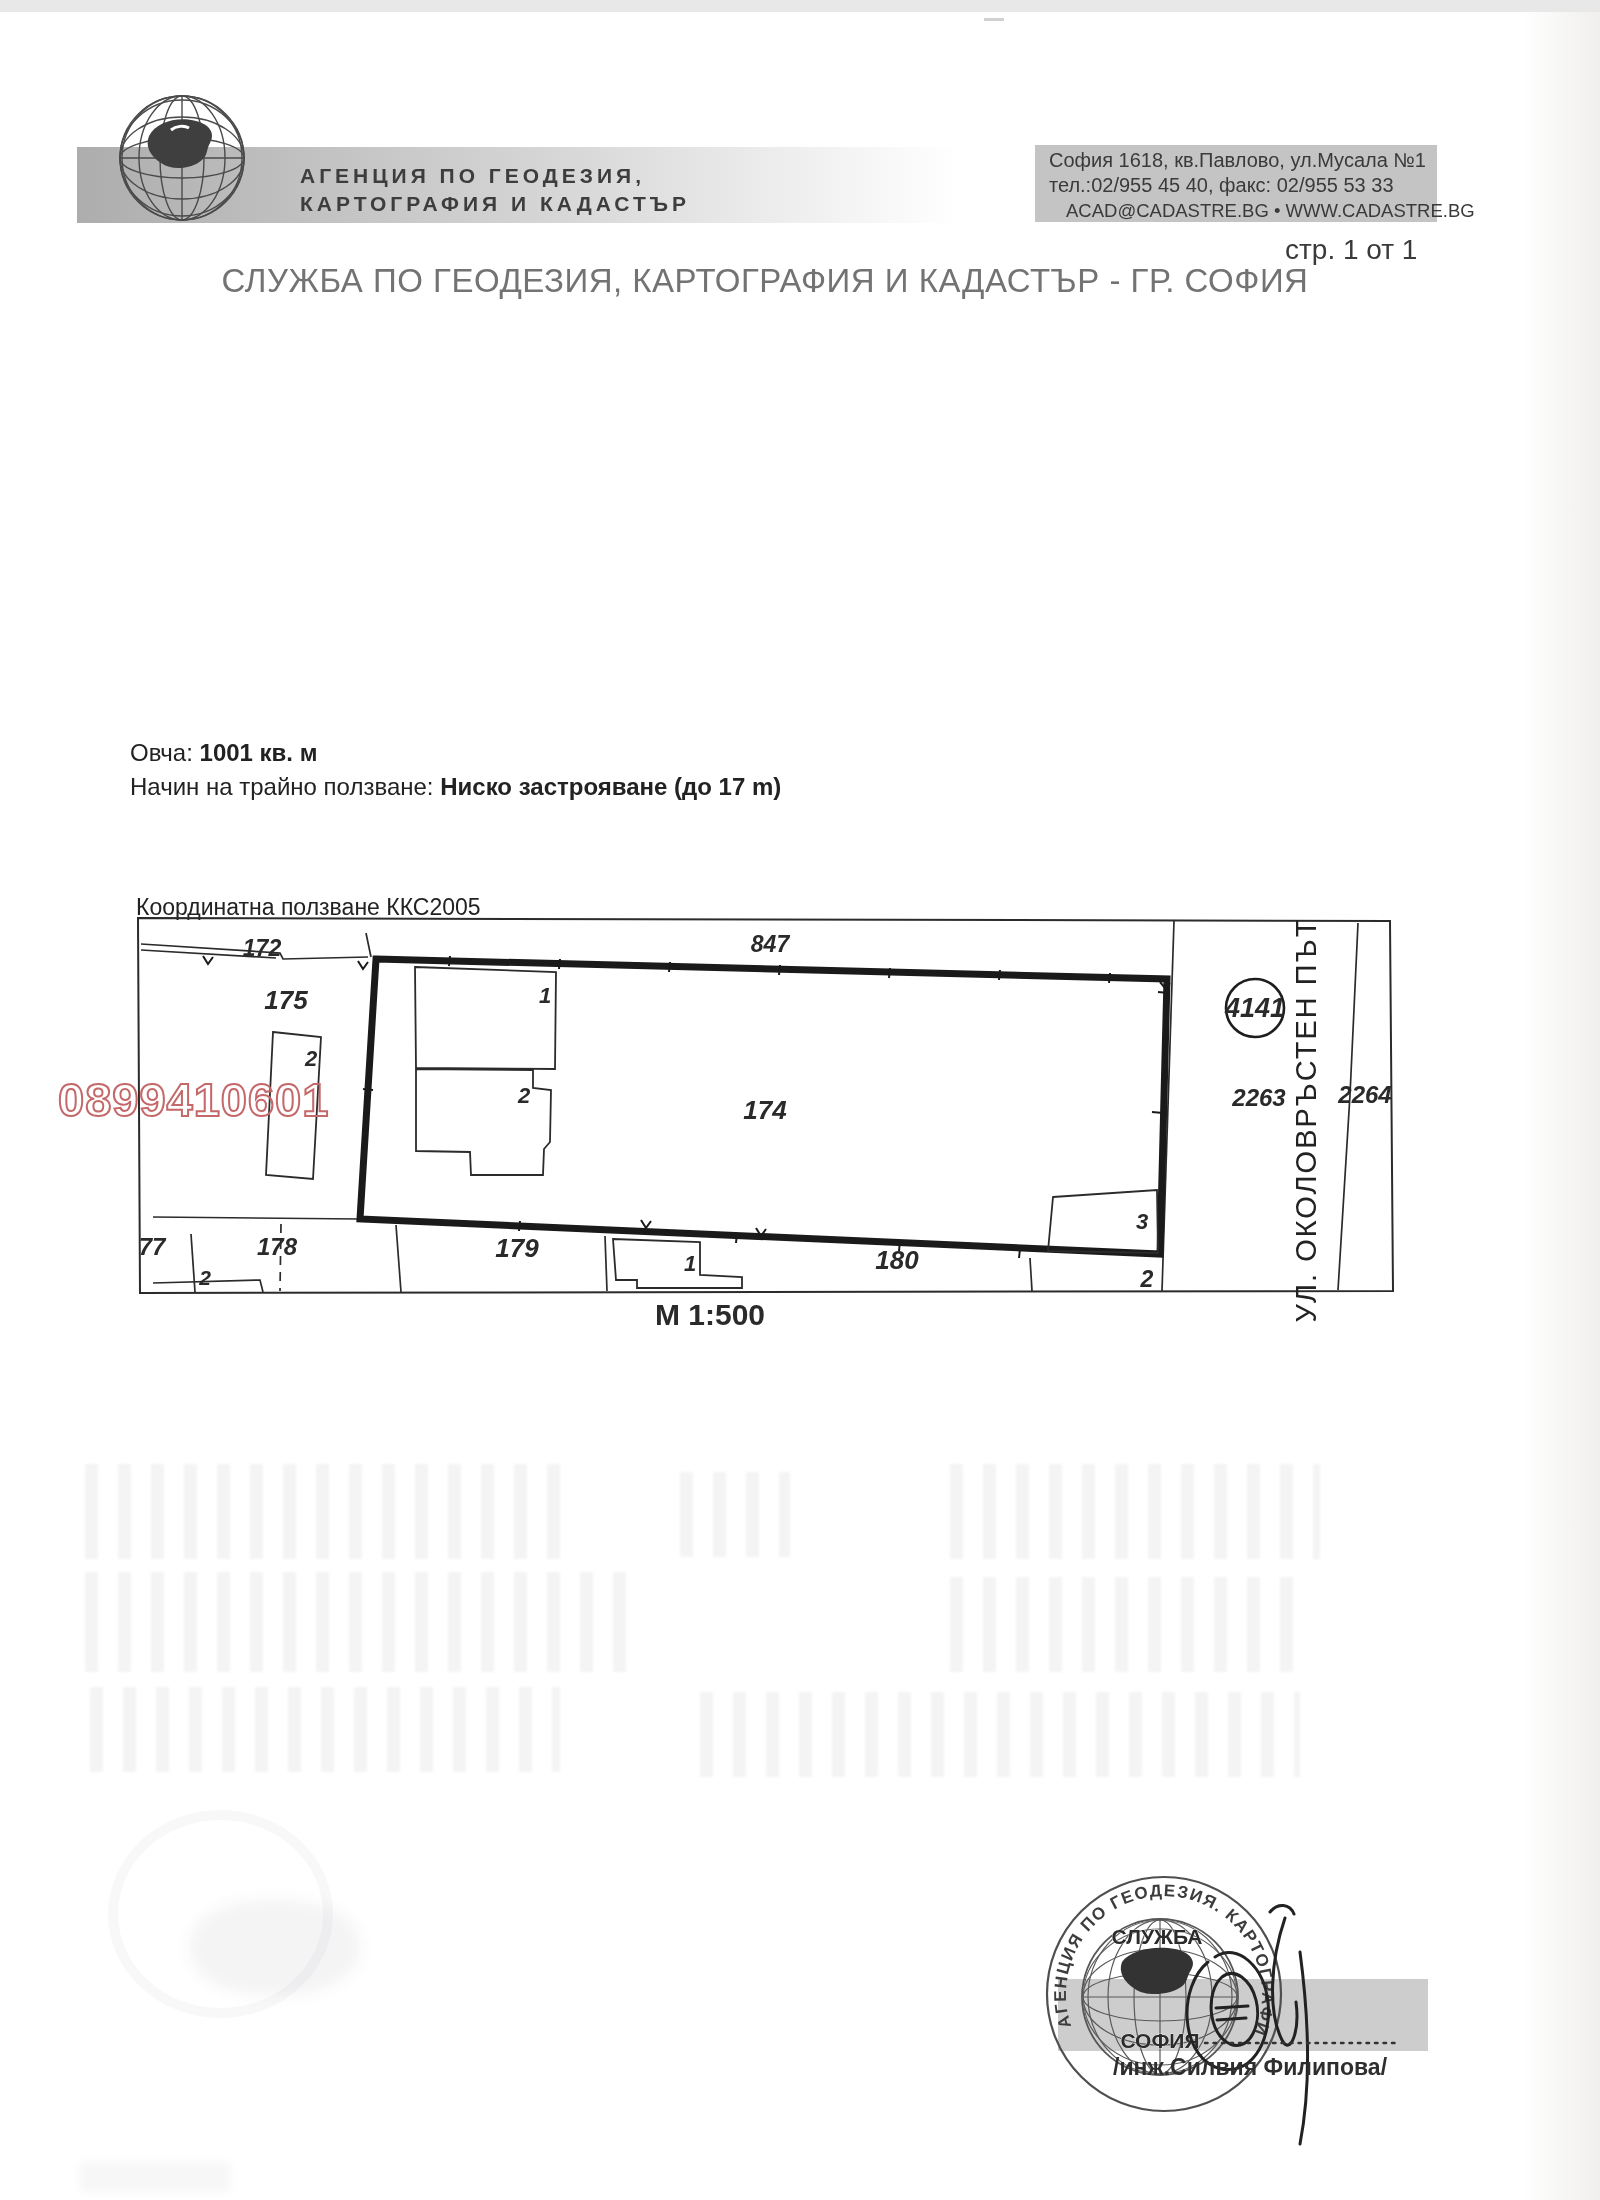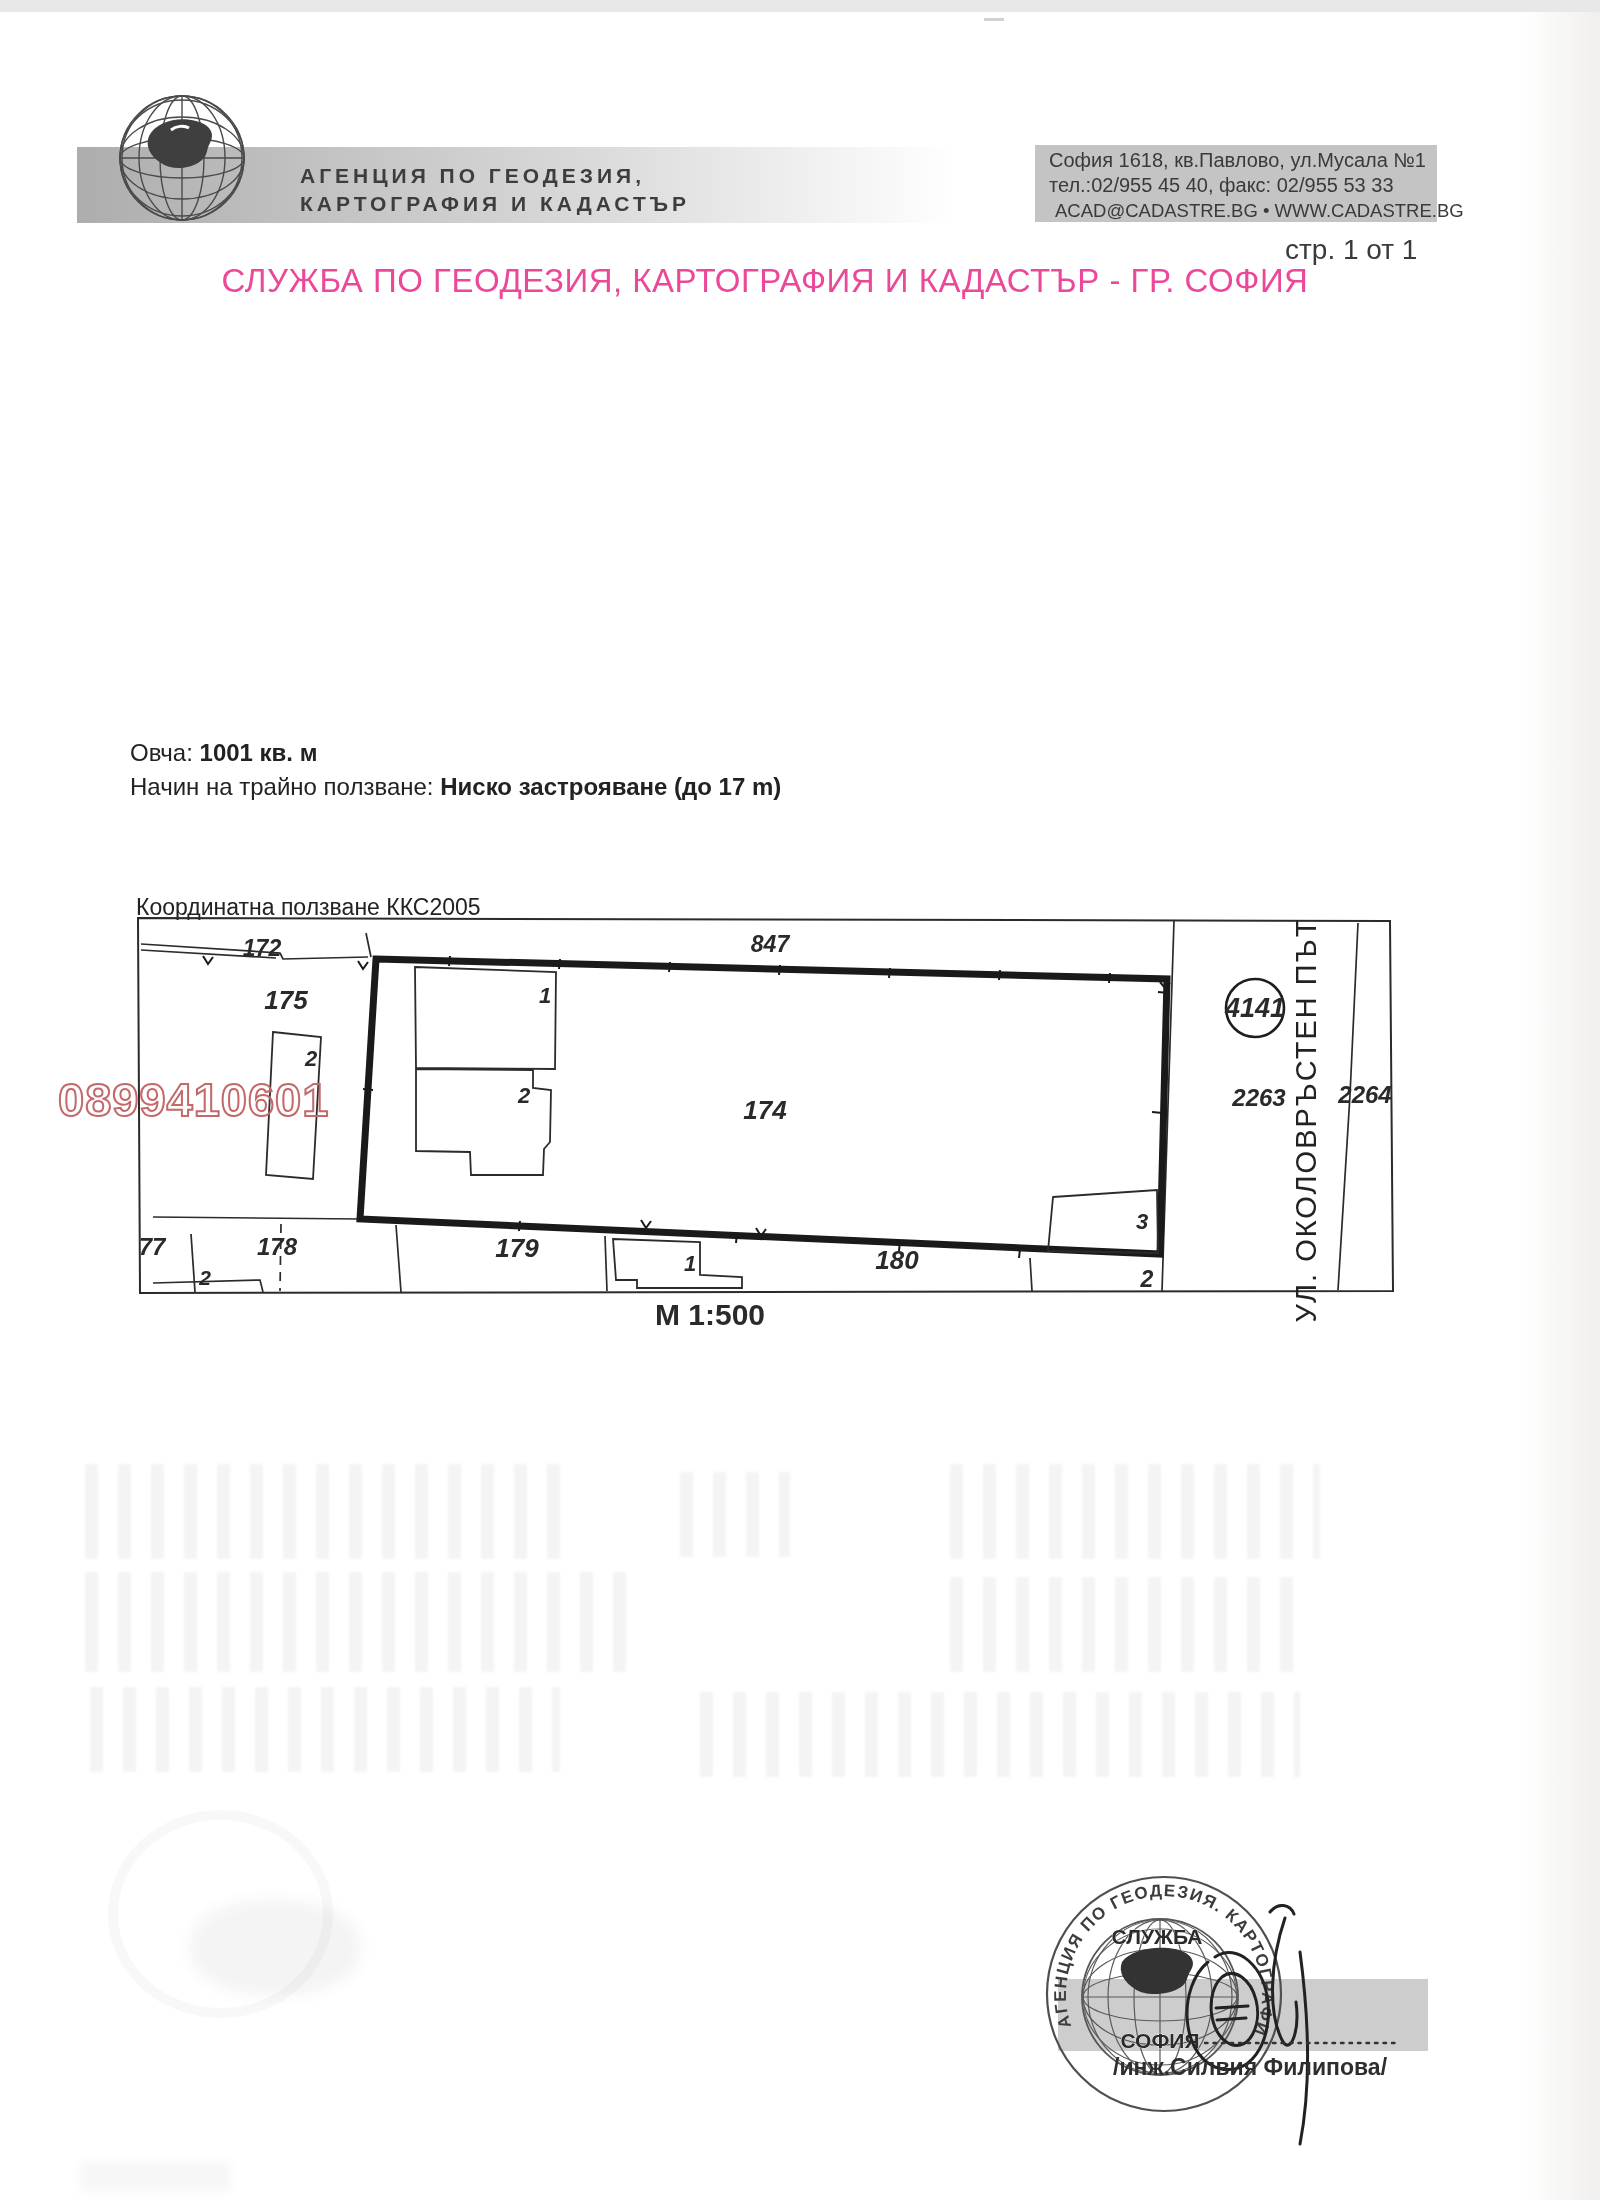--- a/index.html
+++ b/index.html
@@ -16,25 +16,25 @@
   }
   .agency-name{
     left:300px;top:150px;width:560px;
     font-weight:bold;font-size:21px;letter-spacing:4px;color:#3d3d3d;line-height:28px;
   }
   .contact-band{
     left:1035px;top:133px;width:402px;height:77px;background:#c4c4c4;
     font-size:20px;line-height:25px;color:#3a3a3a;padding-top:3px;box-sizing:border-box;
   }
   .contact-band div{white-space:nowrap;padding-left:14px;}
-  .contact-band .l3{font-size:18.5px;padding-left:20px;}
+  .contact-band .l3{font-size:18.5px;padding-left:31px;}
   .page-label{left:1285px;top:222px;font-size:28px;color:#3a3a3a;}
   .doc-title{
     left:160px;top:250px;width:1210px;text-align:center;
-    font-size:33px;letter-spacing:.5px;color:#ec4899;white-space:nowrap;
+    font-size:33px;letter-spacing:.5px;color:#737373;white-space:nowrap;
   }
   
   .prop{left:130px;top:724px;font-size:24px;line-height:34px;color:#222;}
   .prop b{font-weight:bold;}
   .coordsys{left:136px;top:882px;font-size:23px;color:#222;}
   
   .ghostbar{
     background:repeating-linear-gradient(90deg,rgba(60,60,75,.055) 0 13px,rgba(0,0,0,0) 13px 33px);
     filter:blur(1px);
   }

